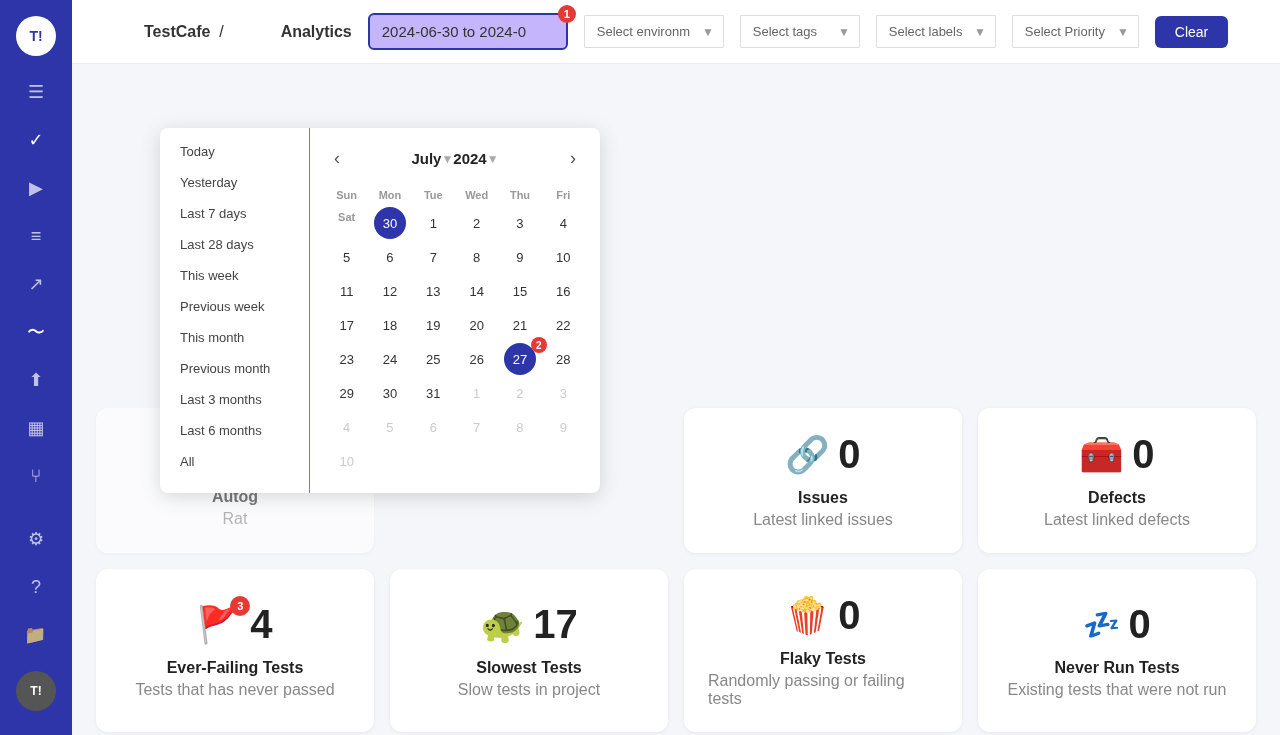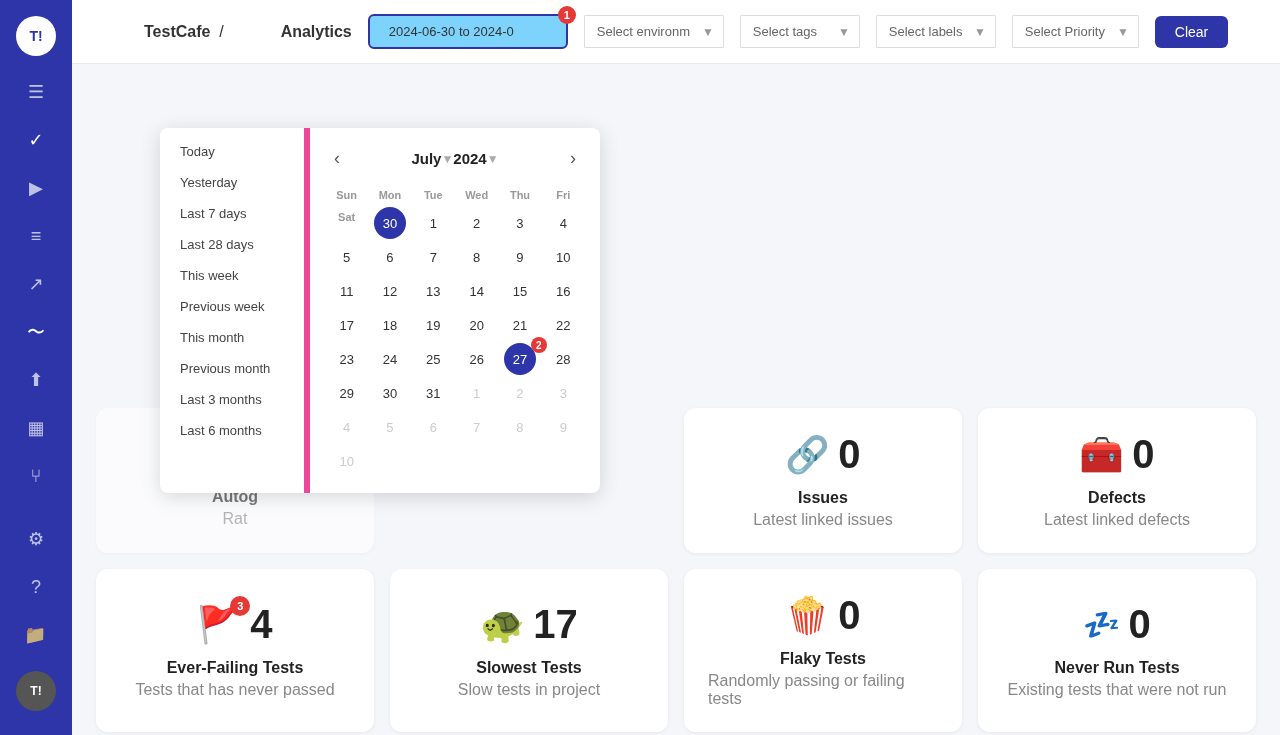--- a/index.html
+++ b/index.html
@@ -58,24 +58,24 @@
     .header-title {
       font-size: 16px;
       color: #333;
       white-space: nowrap;
     }
     .header-title span { font-weight: 700; margin-left: 48px; }
 
     .date-input {
       border: 2px solid #2d35a8;
       border-radius: 6px;
-      padding: 8px 19px;
-      font-size: 13px;
+      padding: 8px 12px;
+      font-size: 15px;
       color: #333;
-      background: #7dd3fc;
+      background: #c4b5fd;
       width: 200px;
       cursor: pointer;
       position: relative;
     }
     .date-badge {
       position: absolute;
       top: -8px; right: -8px;
       background: #e53935;
       color: white;
       border-radius: 50%;
@@ -183,21 +183,21 @@
       border-radius: 8px;
       box-shadow: 0 4px 20px rgba(0,0,0,0.15);
       z-index: 100;
       display: flex;
       gap: 0;
     }
 
     .presets-list {
       padding: 8px 0;
       min-width: 150px;
-      border-right: 6px solid #ec4899;
+      border-right: 1px solid #ec4899;
     }
     .preset-item {
       padding: 8px 20px;
       font-size: 13px;
       color: #444;
       cursor: pointer;
     }
 
     
     .calendar {
@@ -367,20 +367,21 @@
         <div class="preset-item">Today</div>
         <div class="preset-item">Yesterday</div>
         <div class="preset-item">Last 7 days</div>
         <div class="preset-item">Last 28 days</div>
         <div class="preset-item">This week</div>
         <div class="preset-item">Previous week</div>
         <div class="preset-item">This month</div>
         <div class="preset-item">Previous month</div>
         <div class="preset-item">Last 3 months</div>
         <div class="preset-item">Last 6 months</div>
+        <div class="preset-item">All</div>
       </div>
 
       <div class="calendar">
         <div class="cal-header">
           <button class="cal-nav">‹</button>
           <div class="cal-month-year">
             <span class="cal-month">July</span>
             <span style="font-size:12px; color:#aaa; cursor:pointer;">▼</span>
             <span class="cal-year">2024</span>
             <span style="font-size:12px; color:#aaa; cursor:pointer;">▼</span>

